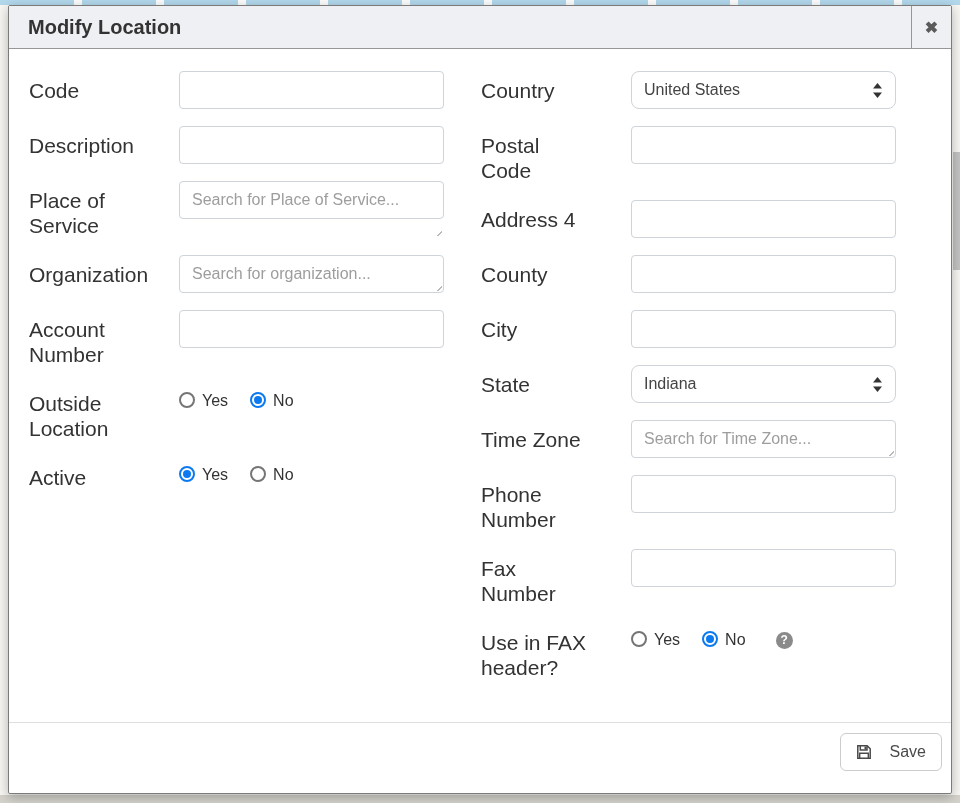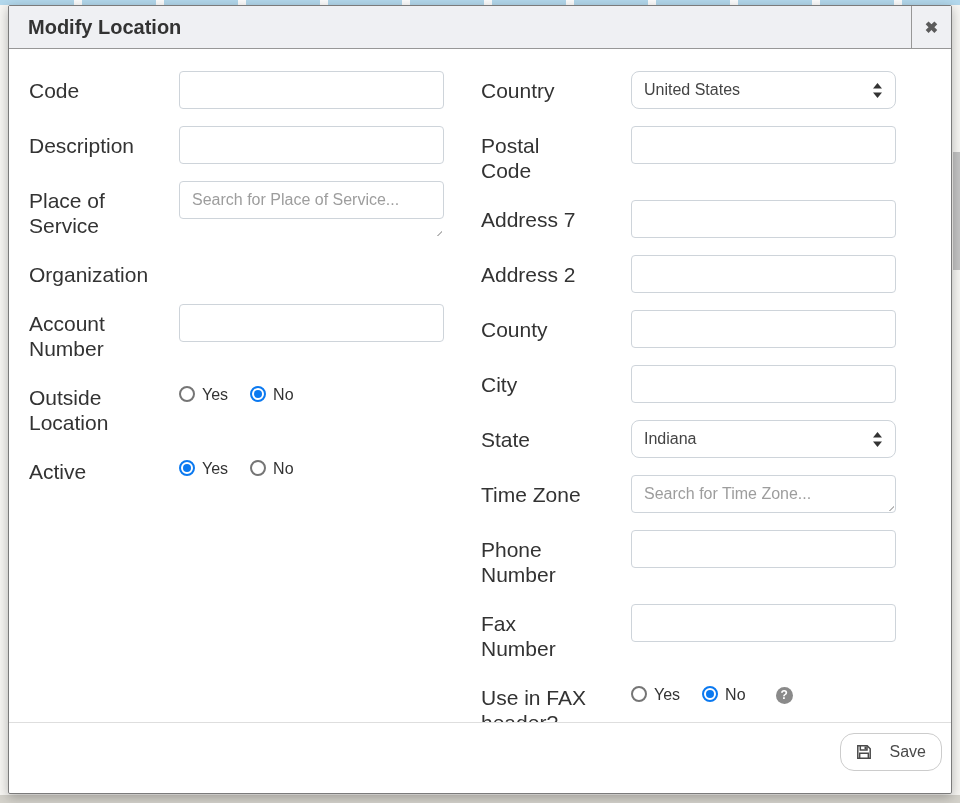--- a/index.html
+++ b/index.html
@@ -52,21 +52,21 @@
   .radio-circle.checked .radio-dot { background:#0b79f0; }
   .radio-text { font-size:16px; color:#333; }
   .help-icon { width:17px; height:17px; border-radius:50%; background:#8a8a8a; color:#fff;
     font-size:12px; font-weight:bold; display:flex; align-items:center; justify-content:center;
     cursor:pointer; margin-left:8px; }
 
   .modal-footer { position:absolute; left:0; right:0; bottom:0; background:#fff;
     border-top:1px solid #dedede; padding:10px 9px 22px; display:flex;
     justify-content:flex-end; gap:13px; border-radius:0 0 2px 2px; }
   .btn { display:flex; align-items:center; gap:18px; height:38px; padding:0 15px;
-    background:#fff; border:1px solid #ccc; border-radius:14px; font-size:16px;
+    background:#fff; border:1px solid #ccc; border-radius:6px; font-size:16px;
     color:#4a4a4a; cursor:pointer; font-family:inherit; }
 </style>
 </head>
 <body>
 
 <div class="page">
   <div class="tab-strip"></div>
   <div class="backdrop-scroll"></div>
   <div class="backdrop-bottom"></div>
 
@@ -85,20 +85,21 @@
           <div class="form-row">
             <div class="form-label">Description</div>
             <div class="control-wrap"><input class="text-input" type="text" style=""></div>
           </div>
           <div class="form-row">
             <div class="form-label">Place of Service</div>
             <div class="control-wrap"><input class="text-input" type="text" placeholder="Search for Place of Service..." style=""><span class="resize-grip"></span></div>
           </div>
           <div class="form-row">
             <div class="form-label">Organization</div>
+            <div class="control-wrap"><input class="text-input" type="text" placeholder="Search for organization..." style=""><span class="resize-grip"></span></div>
           </div>
           <div class="form-row">
             <div class="form-label">Account Number</div>
             <div class="control-wrap"><input class="text-input" type="text" style=""></div>
           </div>
           <div class="form-row">
             <div class="form-label">Outside Location</div>
             <div class="control-wrap">
               <div class="radio-group">
                 <label class="radio-option">
@@ -147,25 +148,21 @@
                   <path d="M5.5 16 L1 10.5 H10 Z" fill="#333"></path>
                 </svg>
               </div>
             </div>
           </div>
           <div class="form-row">
             <div class="form-label">Postal Code</div>
             <div class="control-wrap"><input class="text-input" type="text" style=""></div>
           </div>
           <div class="form-row">
-            <div class="form-label">Address 7</div>
-            <div class="control-wrap"><input class="text-input" type="text" style=""></div>
-          </div>
-          <div class="form-row">
-            <div class="form-label">Address 2</div>
+            <div class="form-label">Address 4</div>
             <div class="control-wrap"><input class="text-input" type="text" style=""></div>
           </div>
           <div class="form-row">
             <div class="form-label">County</div>
             <div class="control-wrap"><input class="text-input" type="text" style=""></div>
           </div>
           <div class="form-row">
             <div class="form-label">City</div>
             <div class="control-wrap"><input class="text-input" type="text" style=""></div>
           </div>

